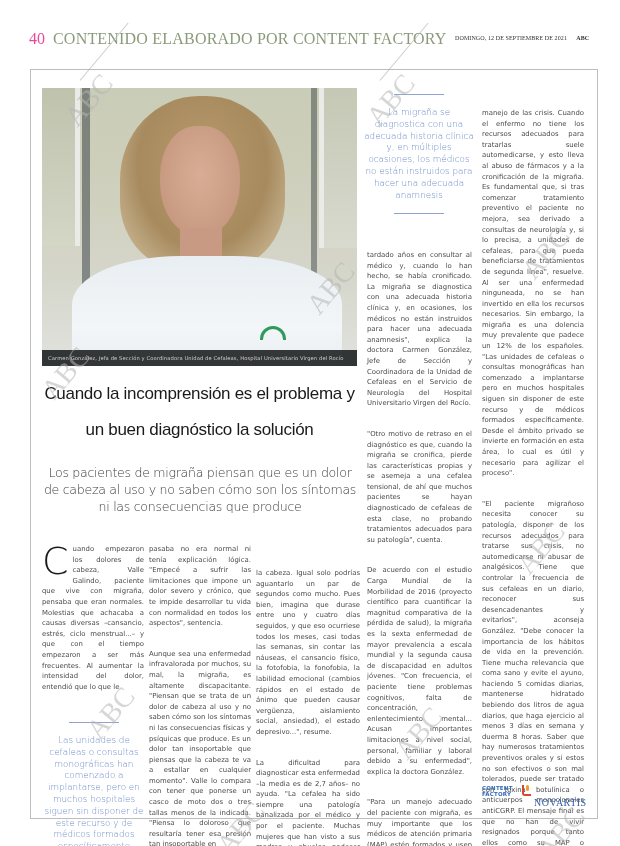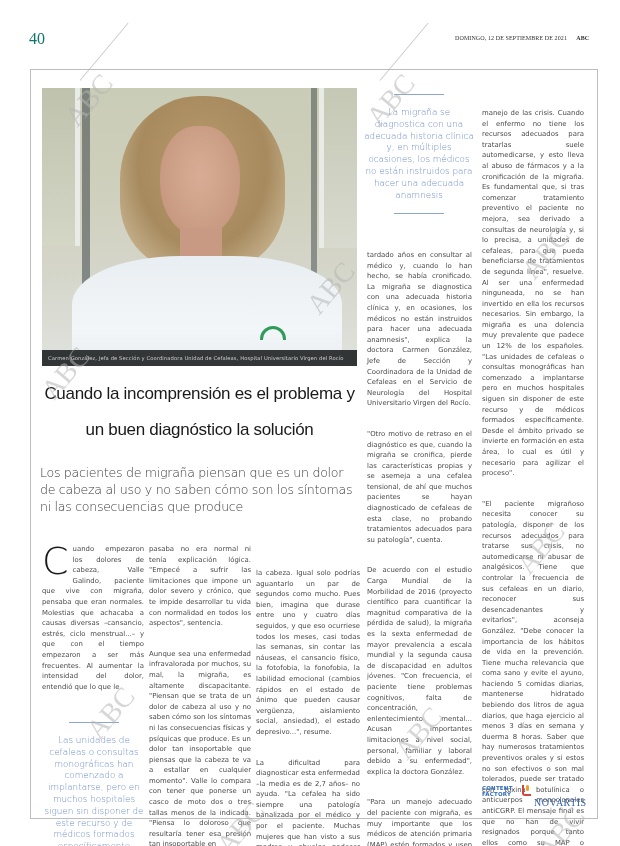--- a/index.html
+++ b/index.html
@@ -1,20 +1,20 @@
 <!DOCTYPE html>
 <html><head>
 <meta charset="utf-8">
 <style>
   * { box-sizing: border-box; margin: 0; padding: 0; }
   html, body { width: 620px; height: 846px; background: #ffffff; overflow: hidden; }
   body { position: relative; font-family: "DejaVu Sans", sans-serif; color: #3a3a3a; }
 
   .header { position: absolute; left: 29px; top: 30px; width: 560px; height: 22px; }
-  .page-num { position: absolute; left: 0; top: 0; font-family: "Liberation Serif", serif; font-size: 16px; color: #0f766e; }
+  .page-num { position: absolute; left: 0; top: 0; font-family: "Liberation Serif", serif; font-size: 16px; color: #ec4899; }
   .section-title { position: absolute; left: 24px; top: 0; font-family: "Liberation Serif", serif; font-size: 16px; color: #8a9a7a; letter-spacing: 0.2px; }
   .date { position: absolute; right: 22px; top: 5px; font-family: "Liberation Serif", serif; font-size: 6px; color: #333; letter-spacing: 0.1px; }
   .abc-mark { position: absolute; right: 0; top: 5px; font-family: "Liberation Serif", serif; font-size: 6px; font-weight: bold; color: #333; }
 
   .frame { position: absolute; left: 30px; top: 69px; width: 568px; height: 750px; border: 1px solid #bdbdbd; }
 
   .photo { position: absolute; left: 42px; top: 88px; width: 315px; height: 278px; overflow: hidden;
            background: linear-gradient(180deg, #c9ccb6 0%, #cfd0bd 40%, #d6d7cc 70%, #e0e2de 100%); }
   .photo .win-l { position: absolute; left: 0; top: 0; width: 38px; height: 158px; background: linear-gradient(180deg,#bfc3ad,#d4d6c6); border-right: 5px solid #e8ebe6; }
   .photo .win-r { position: absolute; right: 0; top: 0; width: 38px; height: 160px; background: linear-gradient(180deg,#c5c8b4,#d8dacf); border-left: 5px solid #e8ebe6; }
@@ -26,21 +26,21 @@
                  background: radial-gradient(ellipse at 50% 45%, #d9ad95 0%, #c89a82 70%, #b8876f 100%); }
   .photo .neck { position: absolute; left: 138px; top: 140px; width: 42px; height: 50px; background: #c89a84; }
   .photo .coat { position: absolute; left: 30px; top: 168px; width: 270px; height: 120px; border-radius: 40% 40% 0 0;
                  background: linear-gradient(180deg, #e9eef2 0%, #f3f6f8 60%, #e6ebef 100%); }
   .photo .logo { position: absolute; left: 218px; top: 238px; width: 26px; height: 14px; border: 3px solid #2f9a5a; border-bottom: none; border-radius: 14px 14px 0 0; }
   .caption { position: absolute; left: 0; bottom: 0; width: 100%; height: 16px; background: rgba(25,28,30,0.88);
              color: #d0d0d0; font-size: 5.2px; line-height: 16px; padding-left: 6px; letter-spacing: 0.1px; white-space: nowrap; }
 
   .headline { position: absolute; left: 42px; top: 376px; width: 315px; text-align: center;
               font-family: Liberation Sans, sans-serif; font-size: 17px; line-height: 36px; color: #1a1a1a; font-weight: 500; letter-spacing: -0.3px; }
-  .subhead { position: absolute; left: 40px; top: 464px; width: 320px; 
+  .subhead { position: absolute; left: 40px; top: 464px; width: 320px; text-align: center;
              font-family: "DejaVu Sans", sans-serif; font-size: 12.6px; line-height: 17px; color: #3c3c3c; font-weight: 300; letter-spacing: -0.3px; }
 
   .col { position: absolute; font-size: 6.9px; line-height: 10.6px; color: #4a4a4a; text-align: justify; }
   .col p { margin-bottom: 10px; margin-top: 20px; }
   .col1 { left: 42px; top: 524px; width: 102px; }
   .col2 { left: 149px; top: 524px; width: 102px; }
   .col3 { left: 256px; top: 548px; width: 104px; }
   .col4 { left: 367px; top: 230px; width: 105px; }
   .col5 { left: 482px; top: 88px; width: 102px; }
 
@@ -61,20 +61,21 @@
 
   .wm { position: absolute; font-family: "Liberation Serif", serif; font-size: 28px; color: rgba(180,180,180,0.55);
         transform: rotate(-50deg); transform-origin: left top; pointer-events: none; }
   .wm-line { position: absolute; height: 1px; background: rgba(170,170,170,0.6); transform-origin: left center; transform: rotate(-50deg); }
 </style>
 </head>
 <body>
 
 <div class="header">
   <span class="page-num">40</span>
+  <span class="section-title">CONTENIDO ELABORADO POR CONTENT FACTORY</span>
   <span class="date">DOMINGO, 12 DE SEPTIEMBRE DE 2021</span>
   <span class="abc-mark">ABC</span>
 </div>
 
 <div class="frame"></div>
 
 <div class="photo" title="Retrato de Carmen González con bata blanca">
   <div class="win-l"></div>
   <div class="win-r"></div>
   <div class="frame-bar-l"></div>

